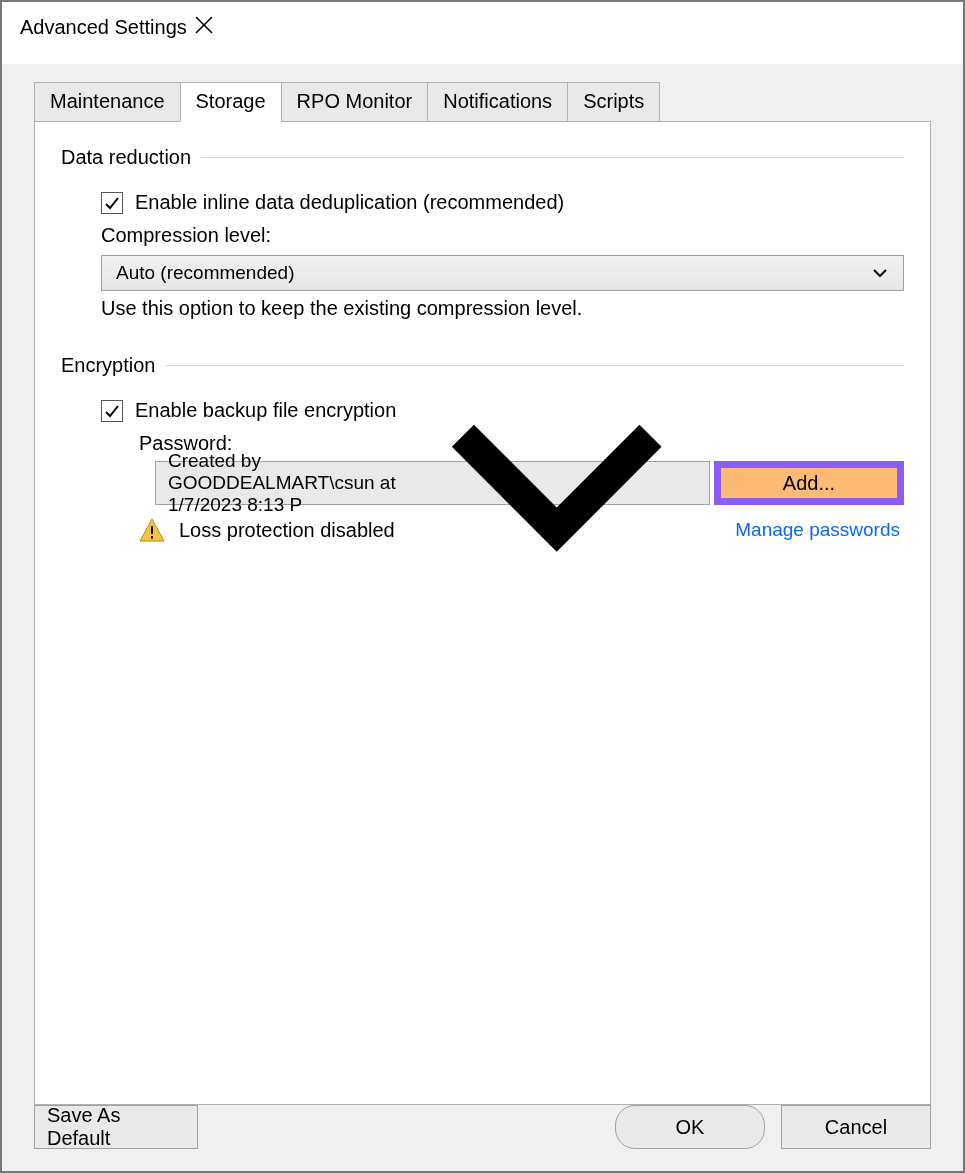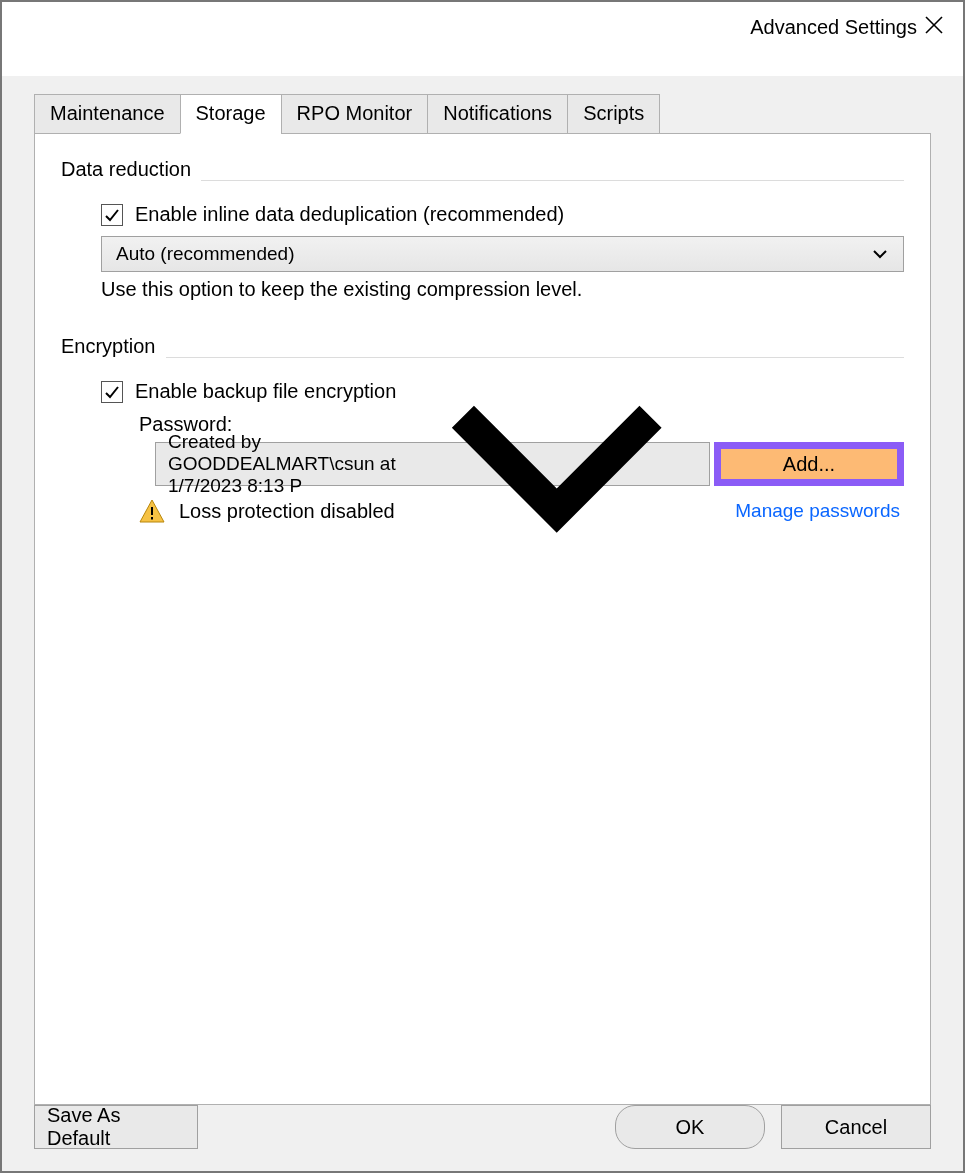--- a/index.html
+++ b/index.html
@@ -10,22 +10,22 @@
       width: 965px;
       height: 1173px;
       border: 2px solid #777;
       display: flex;
       flex-direction: column;
       color: #000;
     }
     .titlebar {
       display: flex;
       align-items: center;
-      justify-content: flex-end;
-      padding: 10px 16px 34px 18px;
+      justify-content: flex-start;
+      padding: 10px 16px 22px 18px;
     }
     .titlebar .title { font-size: 20px; }
     .close-x {
       width: 34px;
       height: 34px;
       display: flex;
       align-items: center;
       justify-content: center;
       cursor: pointer;
       margin-top: -4px;
@@ -61,21 +61,21 @@
       flex: 1;
       background: #fff;
       border: 1px solid #b0b0b0;
       margin-top: -1px;
       padding: 24px 26px 26px 26px;
     }
 
     .group { margin-bottom: 34px; }
     .group-header {
       display: flex;
-      align-items: flex-end;
+      align-items: center;
       margin-bottom: 22px;
     }
     .group-header .label {
       font-size: 20px;
       white-space: nowrap;
       padding-right: 10px;
     }
     .group-header .line {
       height: 1px;
       background: #dcdcdc;
@@ -212,20 +212,21 @@
       <div class="field-indent">
         <div class="check-row">
           <span class="checkbox">
             <svg class="mark" viewBox="0 0 16 16">
                 <polyline points="2,9 6,13 14,3" fill="none" stroke="#000" stroke-width="2"></polyline>
               </svg>
           </span>
           <span class="label-text">Enable inline data deduplication (recommended)</span>
         </div>
 
+        <div class="static-text" style="margin-top:10px;">Compression level:</div>
 
         <div class="select">
           <span>Auto (recommended)</span>
           <svg class="chev" viewBox="0 0 18 18">
               <polyline points="3,6 9,12 15,6" fill="none" stroke="#000" stroke-width="2"></polyline>
             </svg>
         </div>
 
         <div class="hint">Use this option to keep the existing compression level.</div>
       </div>

